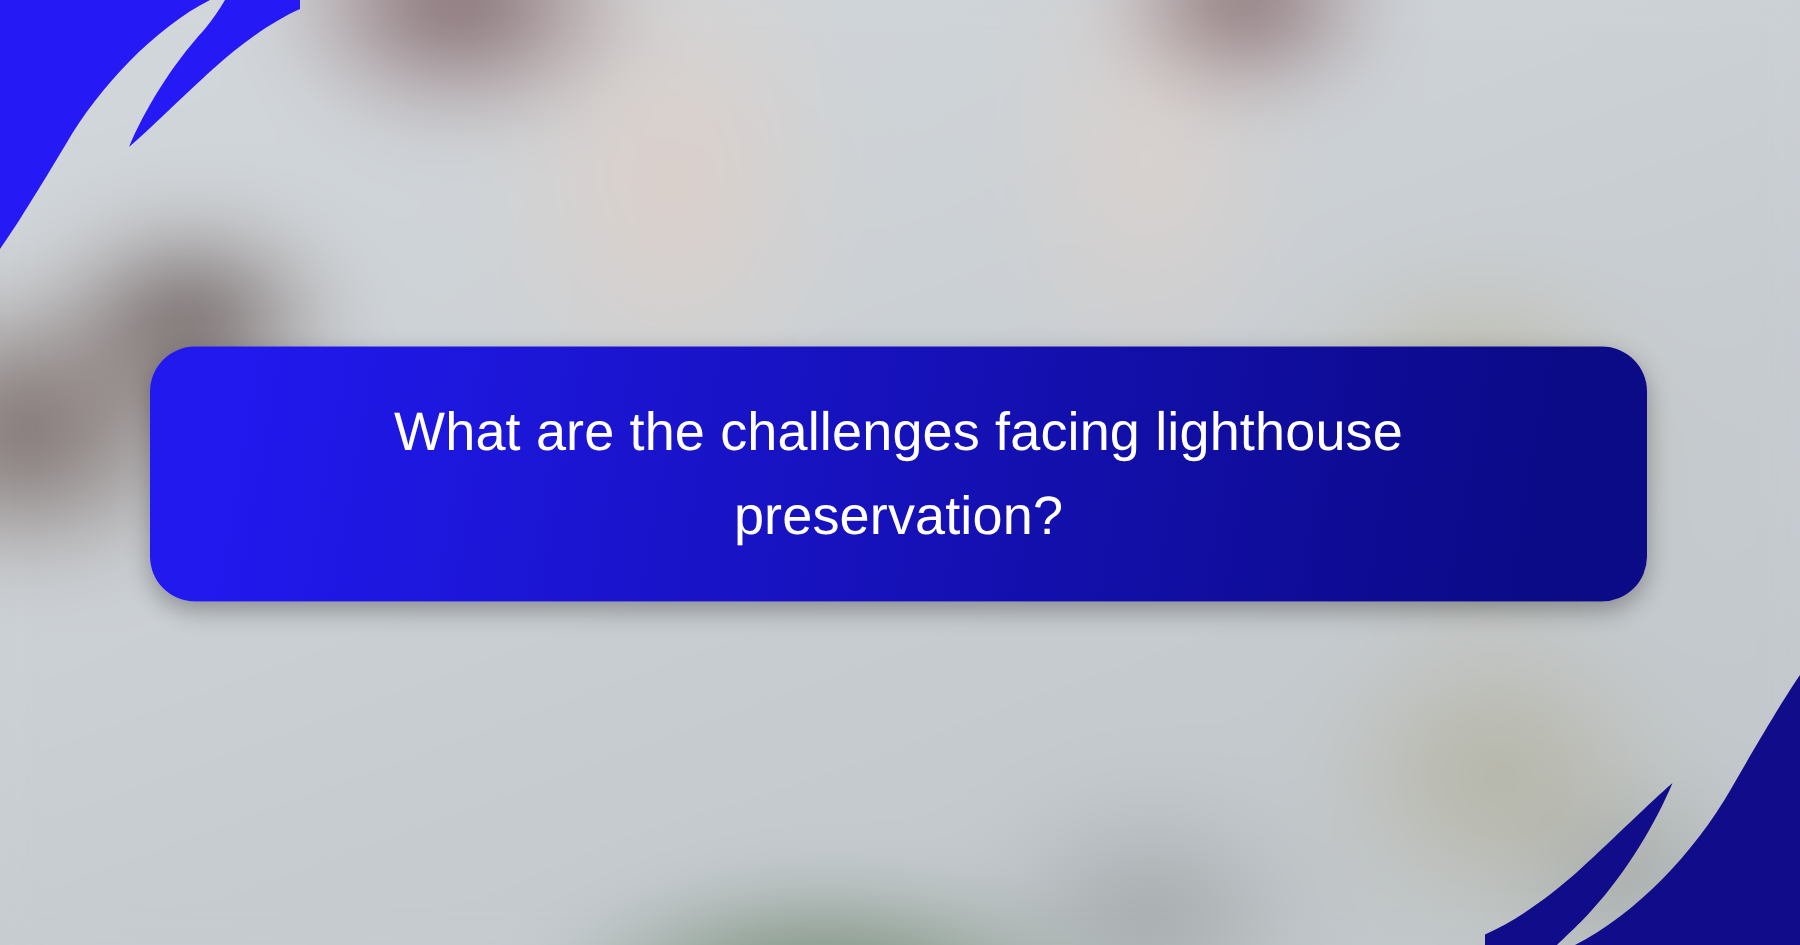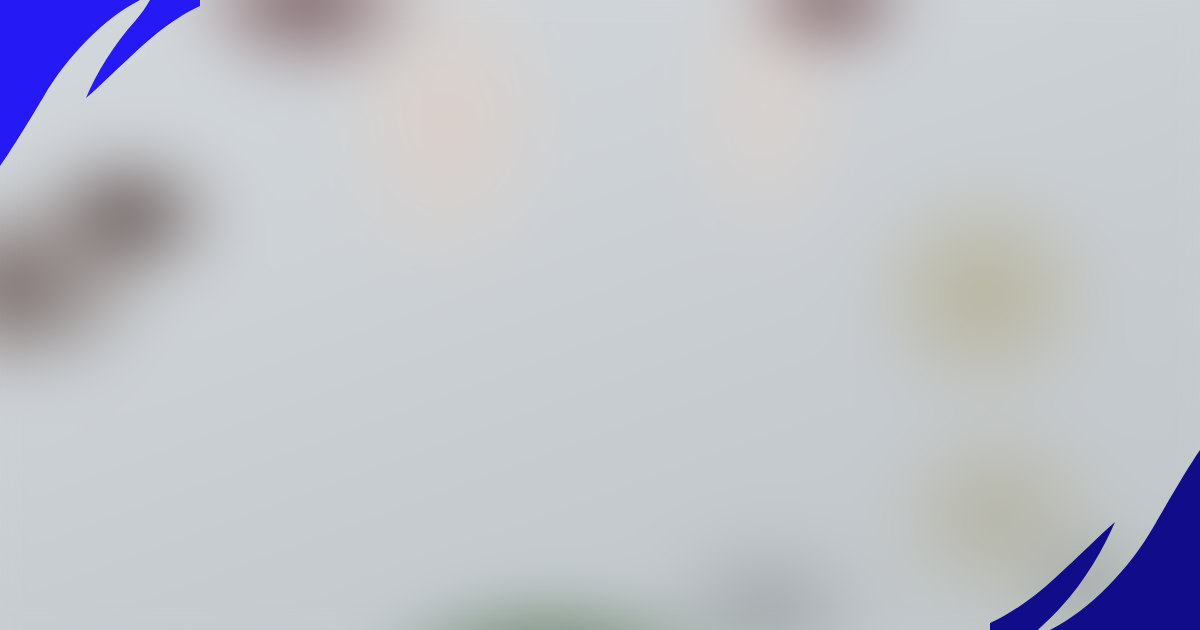--- a/index.html
+++ b/index.html
@@ -90,14 +90,17 @@
   <svg class="deco deco-tl" viewBox="0 0 200 200">
     <path d="M0,0 L140,0 C104,18 66,58 44,96 C26,126 10,152 0,166 Z" fill="#2519f5"></path>
     <path d="M150,0 L200,0 L200,6 C182,14 162,28 142,46 C120,66 100,86 86,98 C96,74 114,44 136,20 C141,14 146,7 150,0 Z" fill="#2519f5"></path>
   </svg>
 
   <svg class="deco deco-br" viewBox="0 0 210 210">
     <path d="M210,210 L60,210 C100,190 140,148 164,106 C183,73 199,46 210,30 Z" fill="#110c8a"></path>
     <path d="M48,210 L0,210 L0,203 C20,194 42,179 64,159 C88,137 110,115 125,102 C114,128 95,161 71,187 C65,194 53,205 48,210 Z" fill="#110c8a"></path>
   </svg>
 
+  <div class="q-card" style="background: linear-gradient(100deg, rgb(33, 25, 238) 0%, rgb(33, 25, 238) 6%, rgb(11, 10, 135) 92%, rgb(11, 10, 135) 100%);">
+    <p class="q-text" style="color: rgb(255, 255, 255);">What are the challenges facing lighthouse preservation?</p>
+  </div>
 
 </div>
 
 </body></html>

